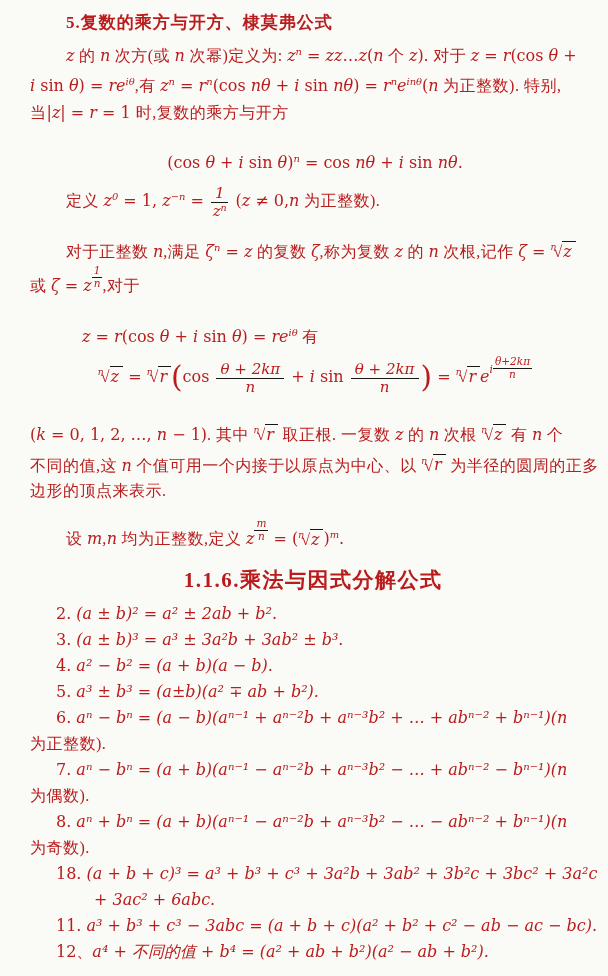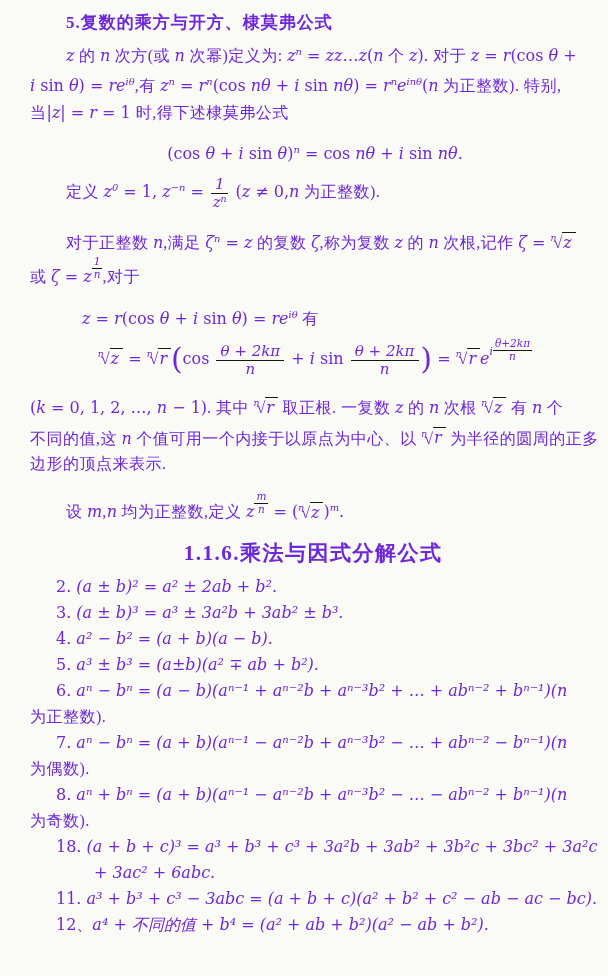--- a/index.html
+++ b/index.html
@@ -14,21 +14,21 @@
   
   .ct{font-family:"Liberation Serif",serif;letter-spacing:0.5px;}
   .rm{font-family:"DejaVu Serif",serif;}
   .it{font-family:"DejaVu Serif",serif;font-style:italic;}
   sup.sp{font-size:62%;font-style:italic;font-family:"DejaVu Serif",serif;}
   
   .ind{padding-left:36px;}
   .ind2{padding-left:52px;}
   .ctr{text-align:center;}
   .disp{text-align:center;margin:6px 0 4px 0;}
-  .sp4{margin-top:11px;} .sp8{margin-top:8px;} .sp14{margin-top:14px;}
+  .sp4{margin-top:20px;} .sp8{margin-top:8px;} .sp14{margin-top:14px;}
   .h5{font-weight:bold;padding-left:36px;font-size:17px;margin-bottom:3px;letter-spacing:1px;}
   .h116{font-weight:bold;font-size:21px;margin:14px 0 8px -4px;letter-spacing:1.5px;text-align:center;}
   .item{padding-left:26px;}
   .cont{padding-left:0;}
   .cont2{padding-left:64px;}
   
   .frac{display:inline-block;vertical-align:middle;text-align:center;line-height:1.15;
         font-style:italic;font-family:"DejaVu Serif",serif;padding:0 2px;font-size:94%;}
   .frac .fn{display:block;border-bottom:1.3px solid #161616;padding:0 4px;}
   .frac .fd{display:block;}
@@ -44,26 +44,26 @@
   .sups .spre{font-style:italic;font-family:"DejaVu Serif",serif;vertical-align:0.4em;}
   .sfr{display:inline-block;text-align:center;line-height:1.1;font-style:italic;
        font-family:"DejaVu Serif",serif;}
   .sfr .sn{display:block;border-bottom:1px solid #161616;padding:0 2px;}
   .sfr .sd{display:block;}
   .bigp{font-size:185%;vertical-align:-0.14em;font-family:"DejaVu Serif",serif;}
 </style>
 </head>
 <body style="background: rgb(250, 250, 247);">
 
-<div id="doc" style="color: #6d28d9;">
+<div id="doc" style="color: #b91c1c;">
   <div class="line h5">5.复数的乘方与开方、棣莫弗公式</div>
   <div id="sec5-lines">
       <div class="line ind"><span class="it">z</span><span class="ct"> 的 </span><span class="it">n</span><span class="ct"> 次方(或 </span><span class="it">n</span><span class="ct"> 次幂)定义为: </span><span class="it">z</span><sup class="sp">n</sup><span class="rm"> = </span><span class="it">zz</span><span class="rm">…</span><span class="it">z</span><span class="rm">(</span><span class="it">n</span><span class="ct"> 个 </span><span class="it">z</span><span class="rm">).</span><span class="ct"> 对于 </span><span class="it">z</span><span class="rm"> = </span><span class="it">r</span><span class="rm">(cos </span><span class="it">θ</span><span class="rm"> +</span></div>
       <div class="line flush"><span class="it">i</span><span class="rm"> sin </span><span class="it">θ</span><span class="rm">) = </span><span class="it">re</span><sup class="sp">iθ</sup><span class="ct">,有 </span><span class="it">z</span><sup class="sp">n</sup><span class="rm"> = </span><span class="it">r</span><sup class="sp">n</sup><span class="rm">(cos </span><span class="it">nθ</span><span class="rm"> + </span><span class="it">i</span><span class="rm"> sin </span><span class="it">nθ</span><span class="rm">) = </span><span class="it">r</span><sup class="sp">n</sup><span class="it">e</span><sup class="sp">inθ</sup><span class="rm">(</span><span class="it">n</span><span class="ct"> 为正整数). 特别,</span></div>
-      <div class="line flush"><span class="ct">当</span><span class="rm">|</span><span class="it">z</span><span class="rm">| = </span><span class="it">r</span><span class="rm"> = 1 </span><span class="ct">时,得下述棣莫弗公式</span></div>
+      <div class="line flush"><span class="ct">当</span><span class="rm">|</span><span class="it">z</span><span class="rm">| = </span><span class="it">r</span><span class="rm"> = 1 </span><span class="ct">时,复数的乘方与开方</span></div>
       <div class="line ctr sp4"><span class="rm">(cos </span><span class="it">θ</span><span class="rm"> + </span><span class="it">i</span><span class="rm"> sin </span><span class="it">θ</span><span class="rm">)</span><sup class="sp">n</sup><span class="rm"> = cos </span><span class="it">nθ</span><span class="rm"> + </span><span class="it">i</span><span class="rm"> sin </span><span class="it">nθ</span><span class="rm">.</span></div>
       <div class="line ind sp8"><span class="ct">定义 </span><span class="it">z</span><sup class="sp">0</sup><span class="rm"> = 1,  </span><span class="it">z</span><sup class="sp">−n</sup><span class="rm"> = </span><span class="frac"><span class="fn">1</span><span class="fd">zⁿ</span></span><span class="rm"> (</span><span class="it">z</span><span class="rm"> ≠ 0,</span><span class="it">n</span><span class="ct"> 为正整数).</span></div>
       <div class="line ind sp14"><span class="ct">对于正整数 </span><span class="it">n</span><span class="ct">,满足 </span><span class="it">ζ</span><sup class="sp">n</sup><span class="rm"> = </span><span class="it">z</span><span class="ct"> 的复数 </span><span class="it">ζ</span><span class="ct">,称为复数 </span><span class="it">z</span><span class="ct"> 的 </span><span class="it">n</span><span class="ct"> 次根,记作 </span><span class="it">ζ</span><span class="rm"> = </span><span class="rt"><span class="deg">n</span><span class="sq">√</span><span class="rad">z</span></span></div>
       <div class="line flush"><span class="ct">或 </span><span class="it">ζ</span><span class="rm"> = </span><span class="it">z</span><span class="sups"><span class="sfr"><span class="sn">1</span><span class="sd">n</span></span></span><span class="ct">,对于</span></div>
       <div class="line ind2 sp4"><span class="it">z</span><span class="rm"> = </span><span class="it">r</span><span class="rm">(cos </span><span class="it">θ</span><span class="rm"> + </span><span class="it">i</span><span class="rm"> sin </span><span class="it">θ</span><span class="rm">) = </span><span class="it">re</span><sup class="sp">iθ</sup><span class="ct"> 有</span></div>
       <div class="line disp"><span class="rt"><span class="deg">n</span><span class="sq">√</span><span class="rad">z</span></span><span class="rm"> = </span><span class="rt"><span class="deg">n</span><span class="sq">√</span><span class="rad">r</span></span><span class="bigp">(</span><span class="rm">cos </span><span class="frac"><span class="fn">θ + 2kπ</span><span class="fd">n</span></span><span class="rm"> + </span><span class="it">i</span><span class="rm"> sin </span><span class="frac"><span class="fn">θ + 2kπ</span><span class="fd">n</span></span><span class="bigp">)</span><span class="rm"> = </span><span class="rt"><span class="deg">n</span><span class="sq">√</span><span class="rad">r</span></span><span class="it">e</span><span class="sups"><span class="spre">i</span><span class="sfr"><span class="sn">θ+2kπ</span><span class="sd">n</span></span></span></div>
       <div class="line flush sp4"><span class="rm">(</span><span class="it">k</span><span class="rm"> = 0, 1, 2, …, </span><span class="it">n</span><span class="rm"> − 1)</span><span class="ct">. 其中 </span><span class="rt"><span class="deg">n</span><span class="sq">√</span><span class="rad">r</span></span><span class="ct"> 取正根. 一复数 </span><span class="it">z</span><span class="ct"> 的 </span><span class="it">n</span><span class="ct"> 次根 </span><span class="rt"><span class="deg">n</span><span class="sq">√</span><span class="rad">z</span></span><span class="ct"> 有 </span><span class="it">n</span><span class="ct"> 个</span></div>
       <div class="line flush"><span class="ct">不同的值,这 </span><span class="it">n</span><span class="ct"> 个值可用一个内接于以原点为中心、以 </span><span class="rt"><span class="deg">n</span><span class="sq">√</span><span class="rad">r</span></span><span class="ct"> 为半径的圆周的正多</span></div>
       <div class="line flush"><span class="ct">边形的顶点来表示.</span></div>
       <div class="line ind sp14"><span class="ct">设 </span><span class="it">m</span><span class="ct">,</span><span class="it">n</span><span class="ct"> 均为正整数,定义 </span><span class="it">z</span><span class="sups"><span class="sfr"><span class="sn">m</span><span class="sd">n</span></span></span><span class="rm"> = (</span><span class="rt"><span class="deg">n</span><span class="sq">√</span><span class="rad">z</span></span><span class="rm">)</span><sup class="sp">m</sup><span class="rm">.</span></div>

